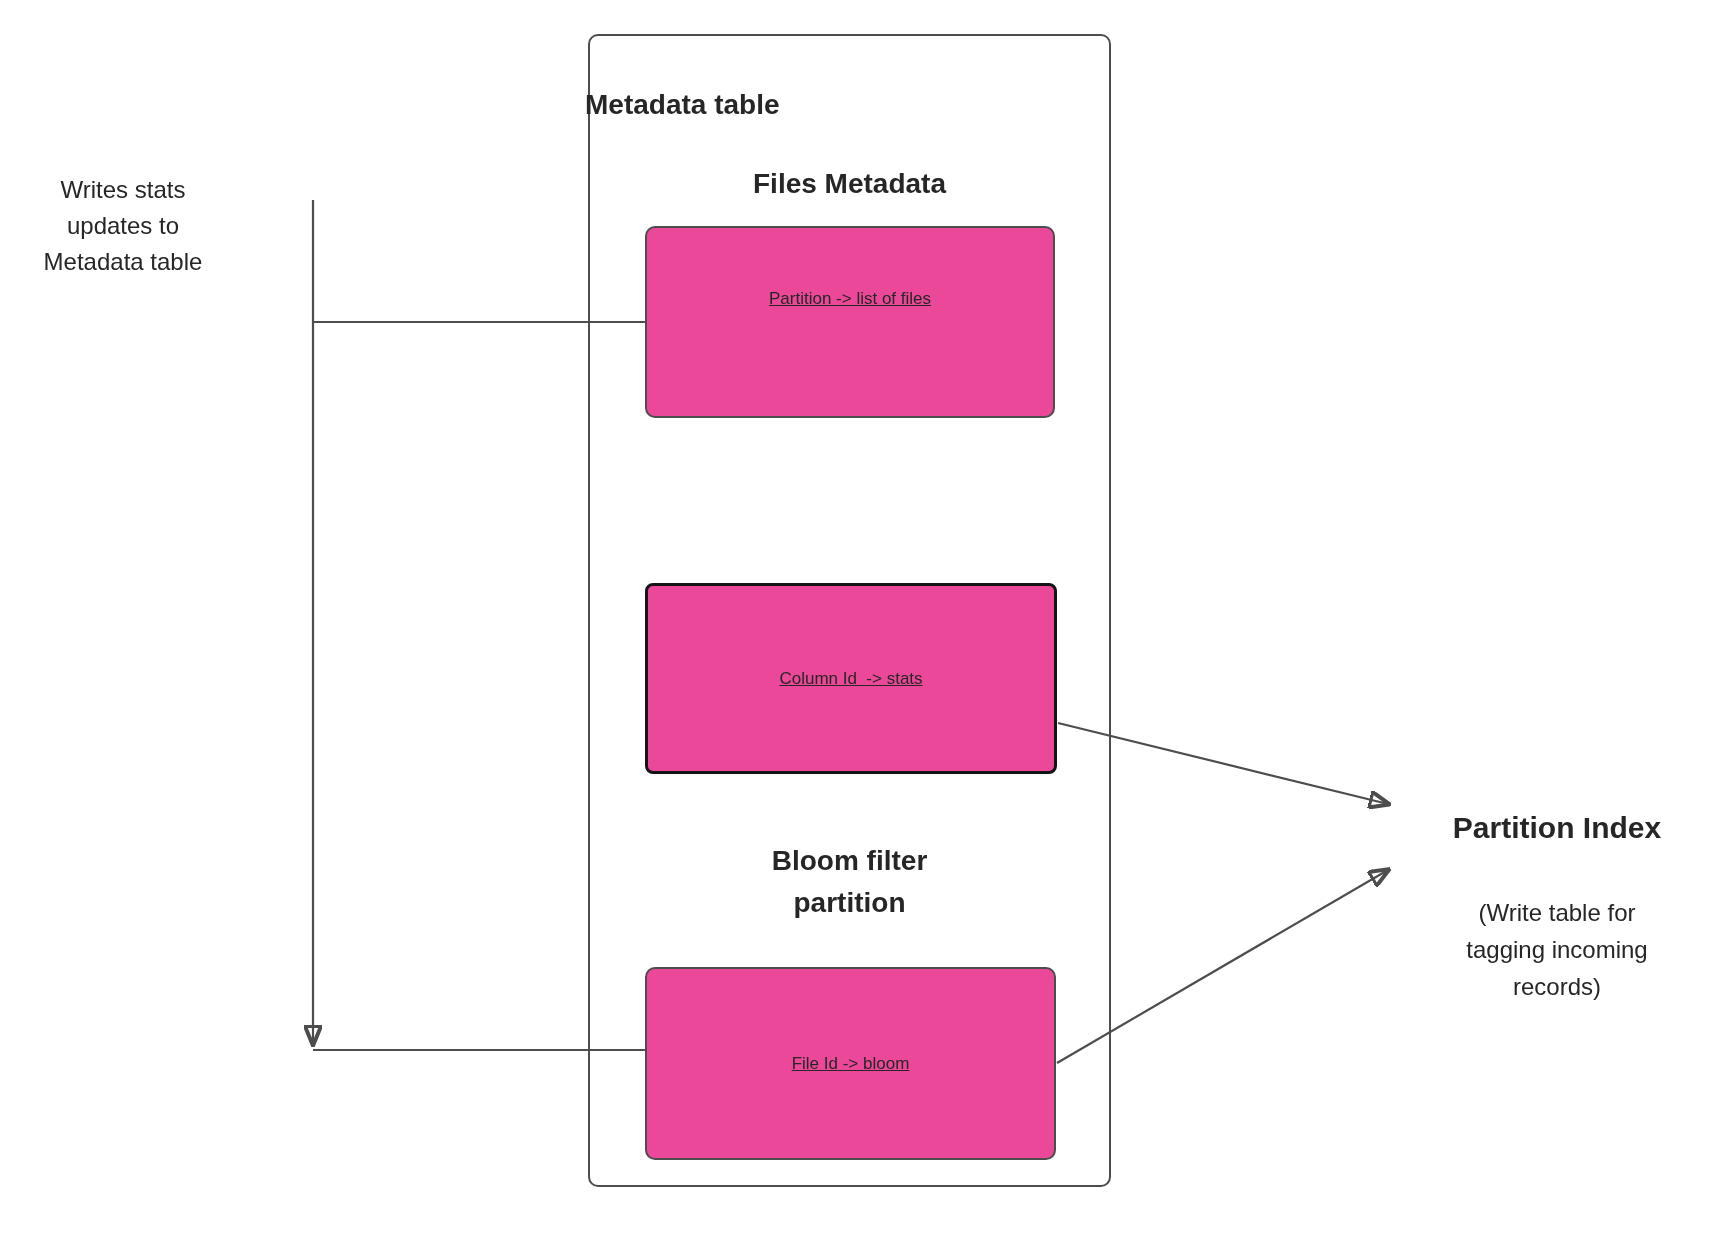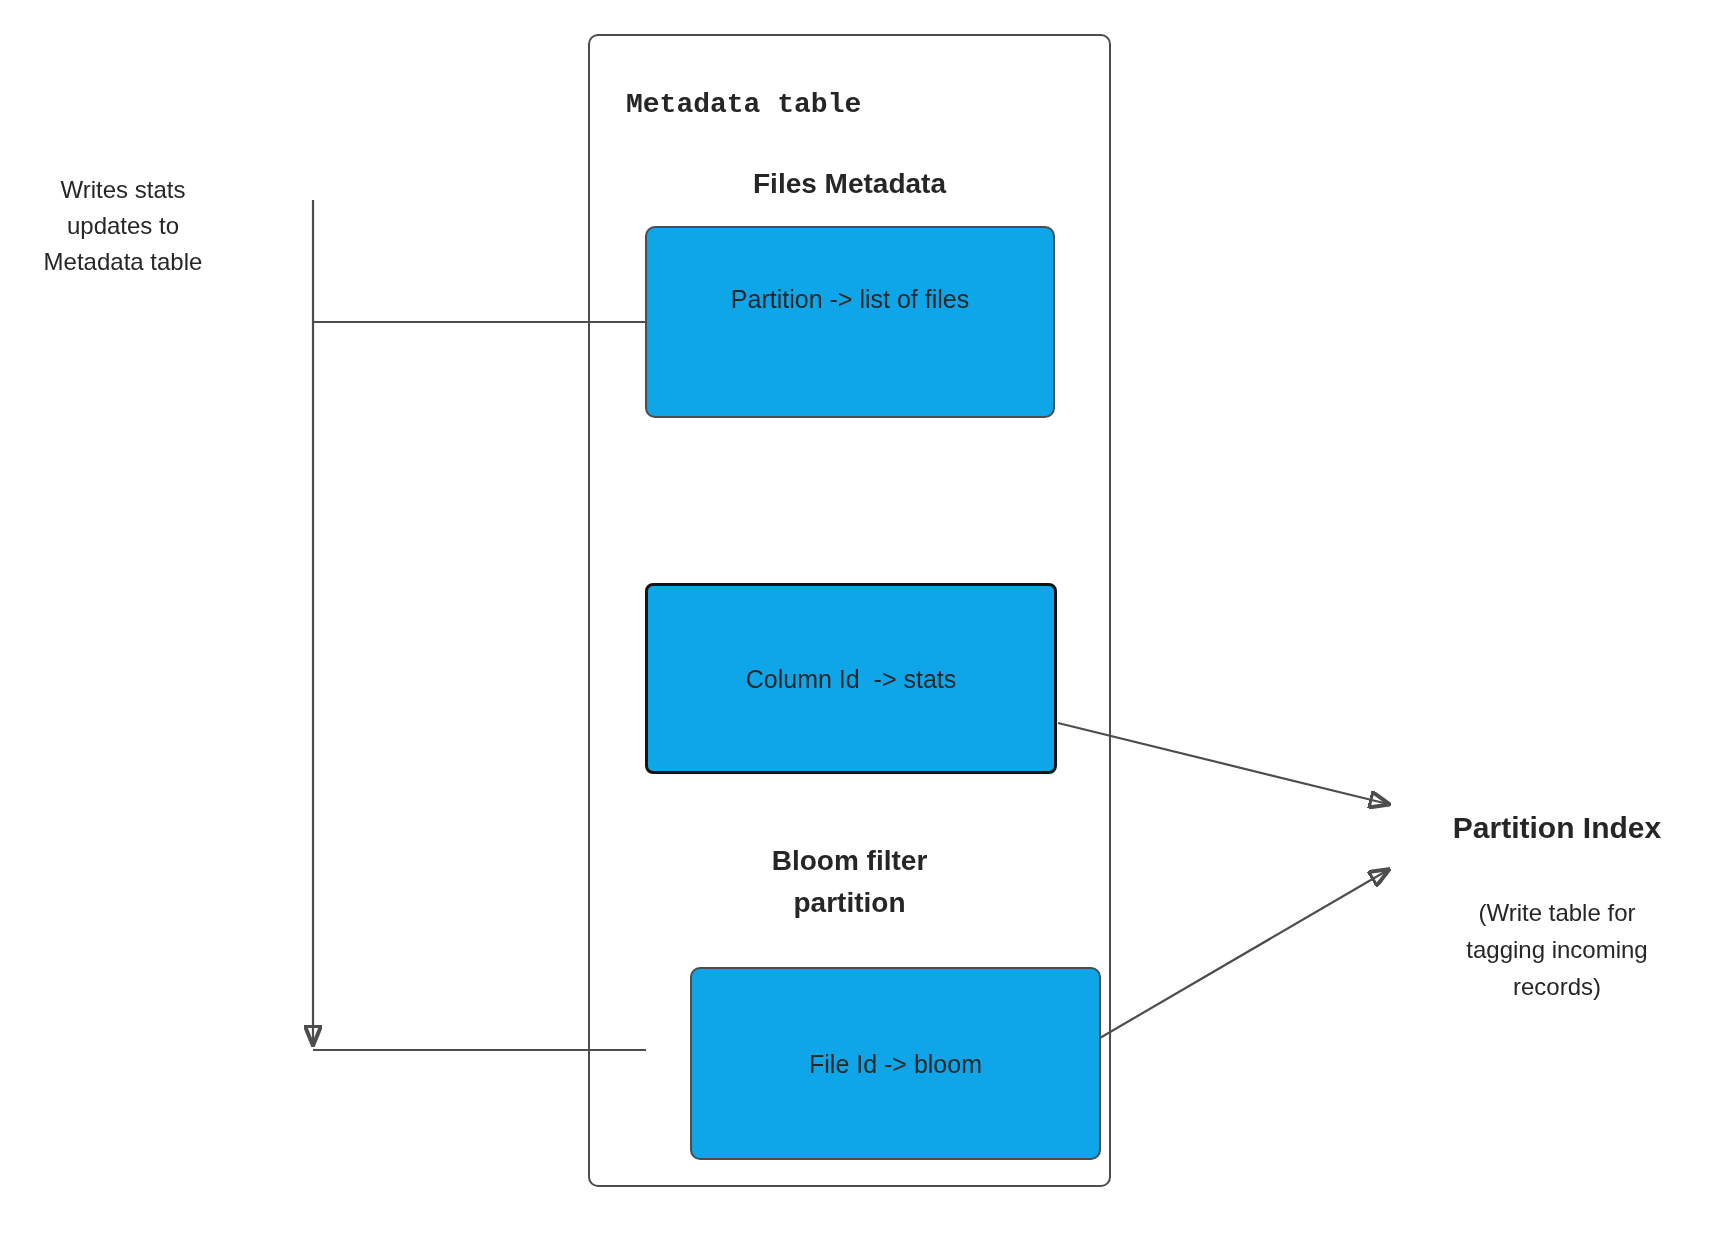--- a/index.html
+++ b/index.html
@@ -42,26 +42,25 @@
     top: 34px;
     width: 523px;
     height: 1153px;
     border: 2.5px solid #4d4d4d;
     border-radius: 10px;
     box-sizing: border-box;
     background: transparent;
   }
   .mt-title {
     position: absolute;
-    left: 626px;
+    left: 585px;
     top: 88px;
     font-size: 28px;
     font-weight: bold;
     line-height: 34px;
-    font-family: Liberation Mono, monospace;
   }
   .part-heading {
     position: absolute;
     left: 588px;
     width: 523px;
     text-align: center;
     font-size: 28px;
     font-weight: bold;
     line-height: 42px;
   }
@@ -71,43 +70,44 @@
   .h-files    { top: 163px; }
   .h-colstats { top: 477px; }
   .h-colstats .hwrap { width: 250px; }
   .h-bloom    { top: 840px; }
   .h-bloom .hwrap { width: 200px; }
   .pbox {
     position: absolute;
     box-sizing: border-box;
     border: 2.5px solid #4d4d4d;
     border-radius: 10px;
-    background: #0ea5e9;
+    background: #ec4899;
     display: flex;
     flex-direction: column;
     align-items: center;
     justify-content: center;
     text-align: center;
-    font-size: 25px;
+    font-size: 17px;
     line-height: 38px;
+    text-decoration: underline;
   }
   .files-box {
     left: 645px; top: 226px;
     width: 410px; height: 192px;
     padding-bottom: 46px;
   }
   .colstats-box {
     left: 645px; top: 583px;
     width: 412px; height: 191px;
     border: 3.5px solid #141414;
     border-radius: 8px;
   }
   .bloom-box {
     left: 645px; top: 967px;
-    width: 411px; height: 193px; margin-left: 45px;
+    width: 411px; height: 193px;
   }
   .pre-space { white-space: pre; }
   .index-block {
     position: absolute;
     left: 1397px;
     top: 809px;
     width: 320px;
     text-align: center;
   }
   .index-title {

